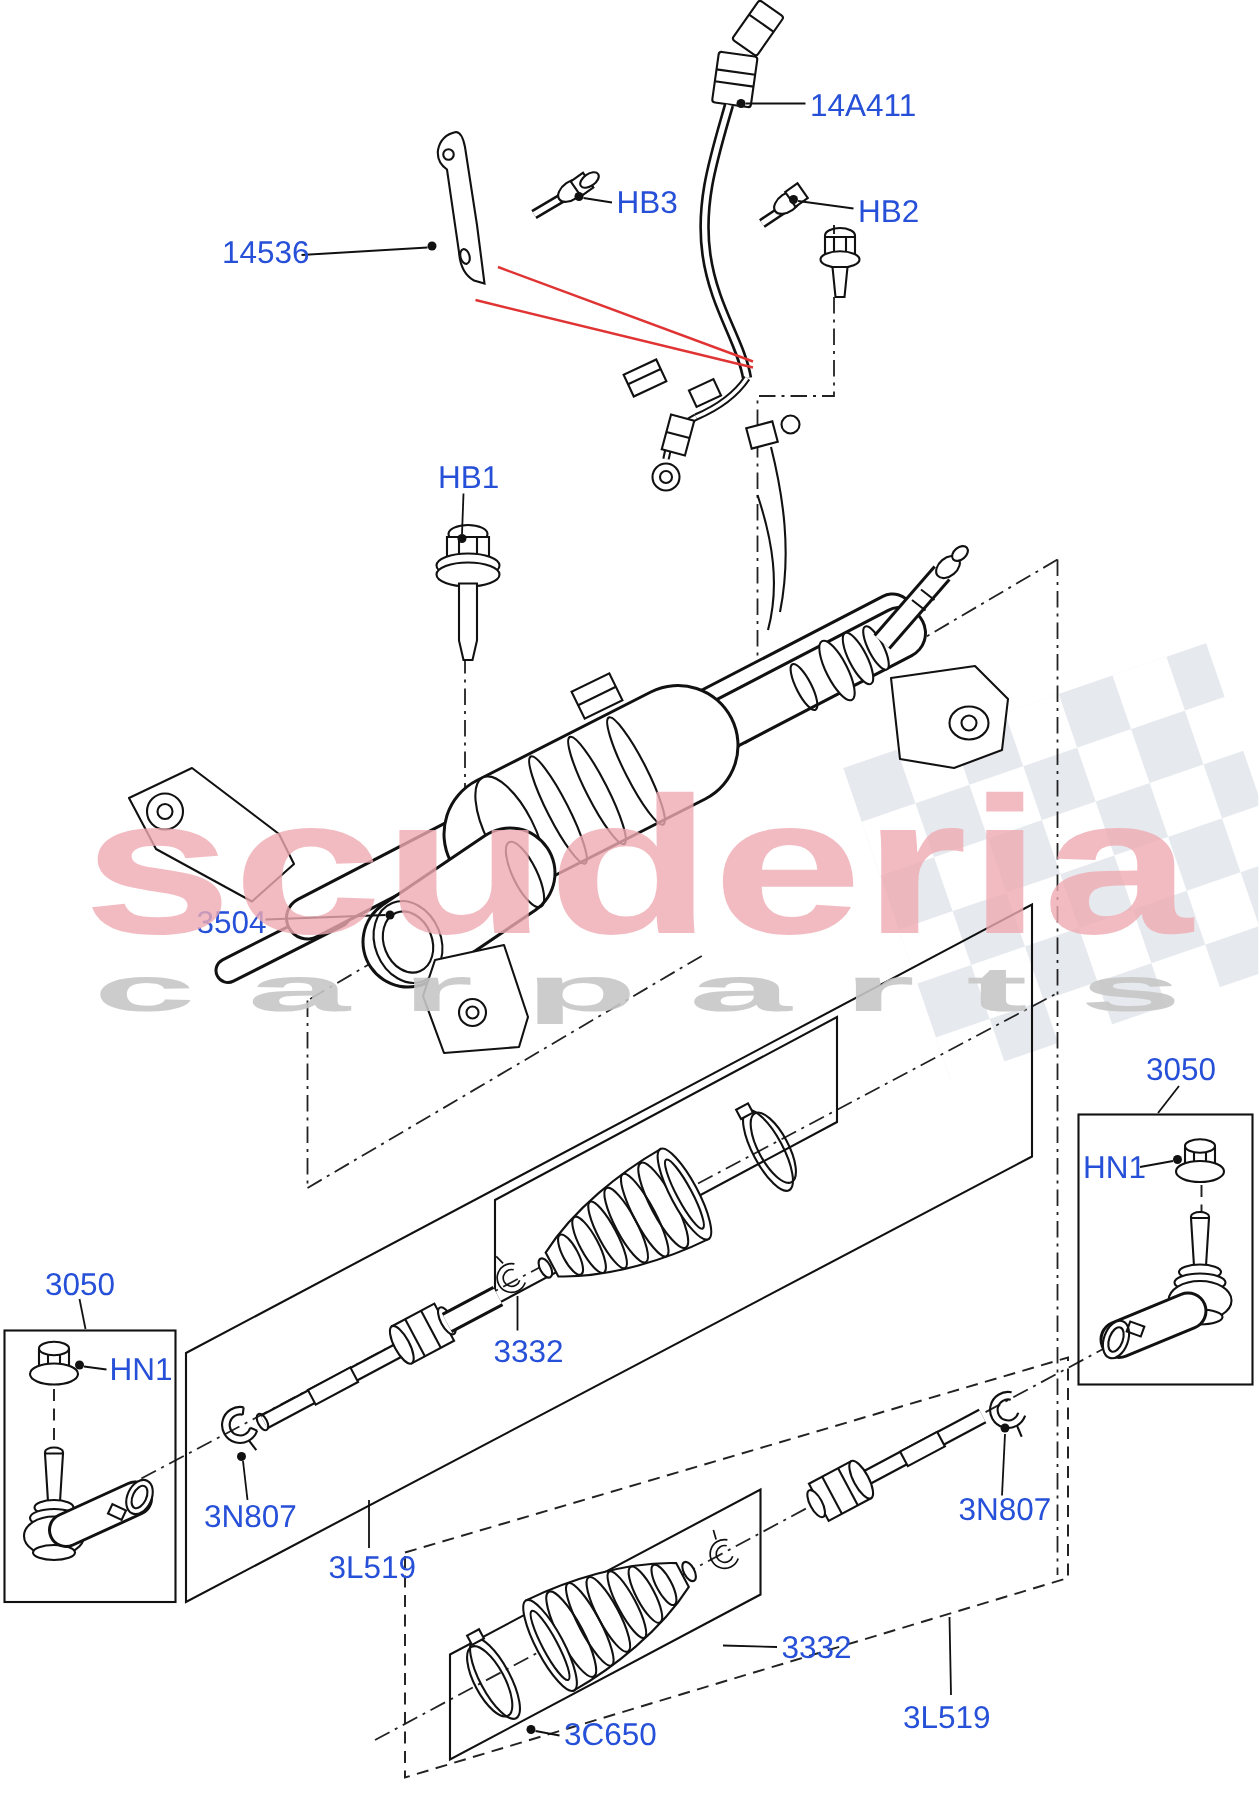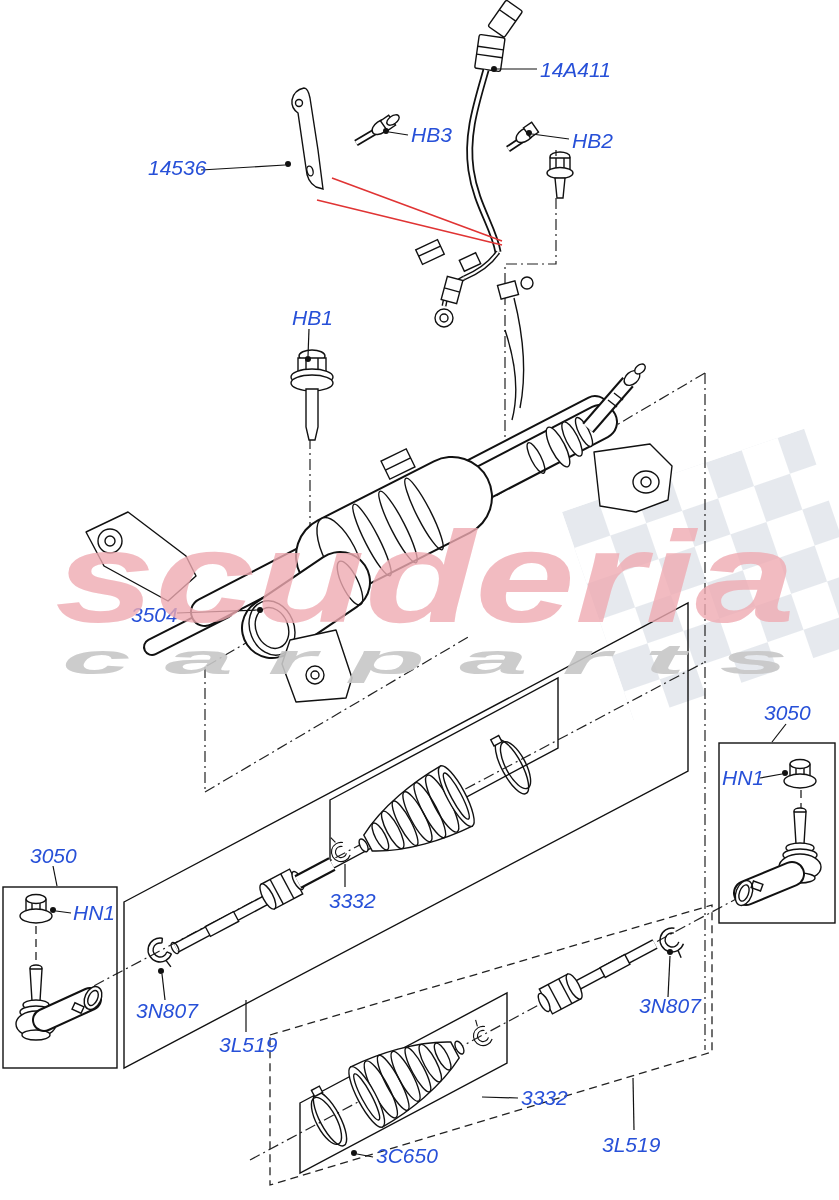--- a/index.html
+++ b/index.html
@@ -1,17 +1,17 @@
 <!DOCTYPE html>
 <html><head>
 <meta charset="utf-8">
 <style>
   html,body{margin:0;padding:0;background:#ffffff;}
   body{width:839px;height:1200px;overflow:hidden;font-family:"Liberation Sans",sans-serif;}
-  .stage{position:relative;width:839px;height:1200px;background:#fff;font-style:italic;}
+  .stage{position:relative;width:839px;height:1200px;background:#fff;}
   svg{display:block;}
   svg text.part-label{font-family:"Liberation Sans",sans-serif;font-size:21px;fill:#2750d8;}
   svg text.wm-brand{font-family:"Liberation Sans",sans-serif;font-weight:bold;fill:#efaab2;fill-opacity:.8;}
   svg text.wm-tag{font-family:"Liberation Sans",sans-serif;font-weight:bold;fill:#c6c6c6;fill-opacity:.9;}
   .ln{stroke:#111;stroke-width:1.4;fill:none;}
   .lnw{stroke:#111;stroke-width:1.4;fill:#fff;}
   .dashdot{stroke:#222;stroke-width:1.2;fill:none;stroke-dasharray:11 4 2 4;}
   .dashed{stroke:#222;stroke-width:1.3;fill:none;stroke-dasharray:8 5;}
   .leader{stroke:#111;stroke-width:1.2;fill:none;}
   .dot{fill:#111;}

